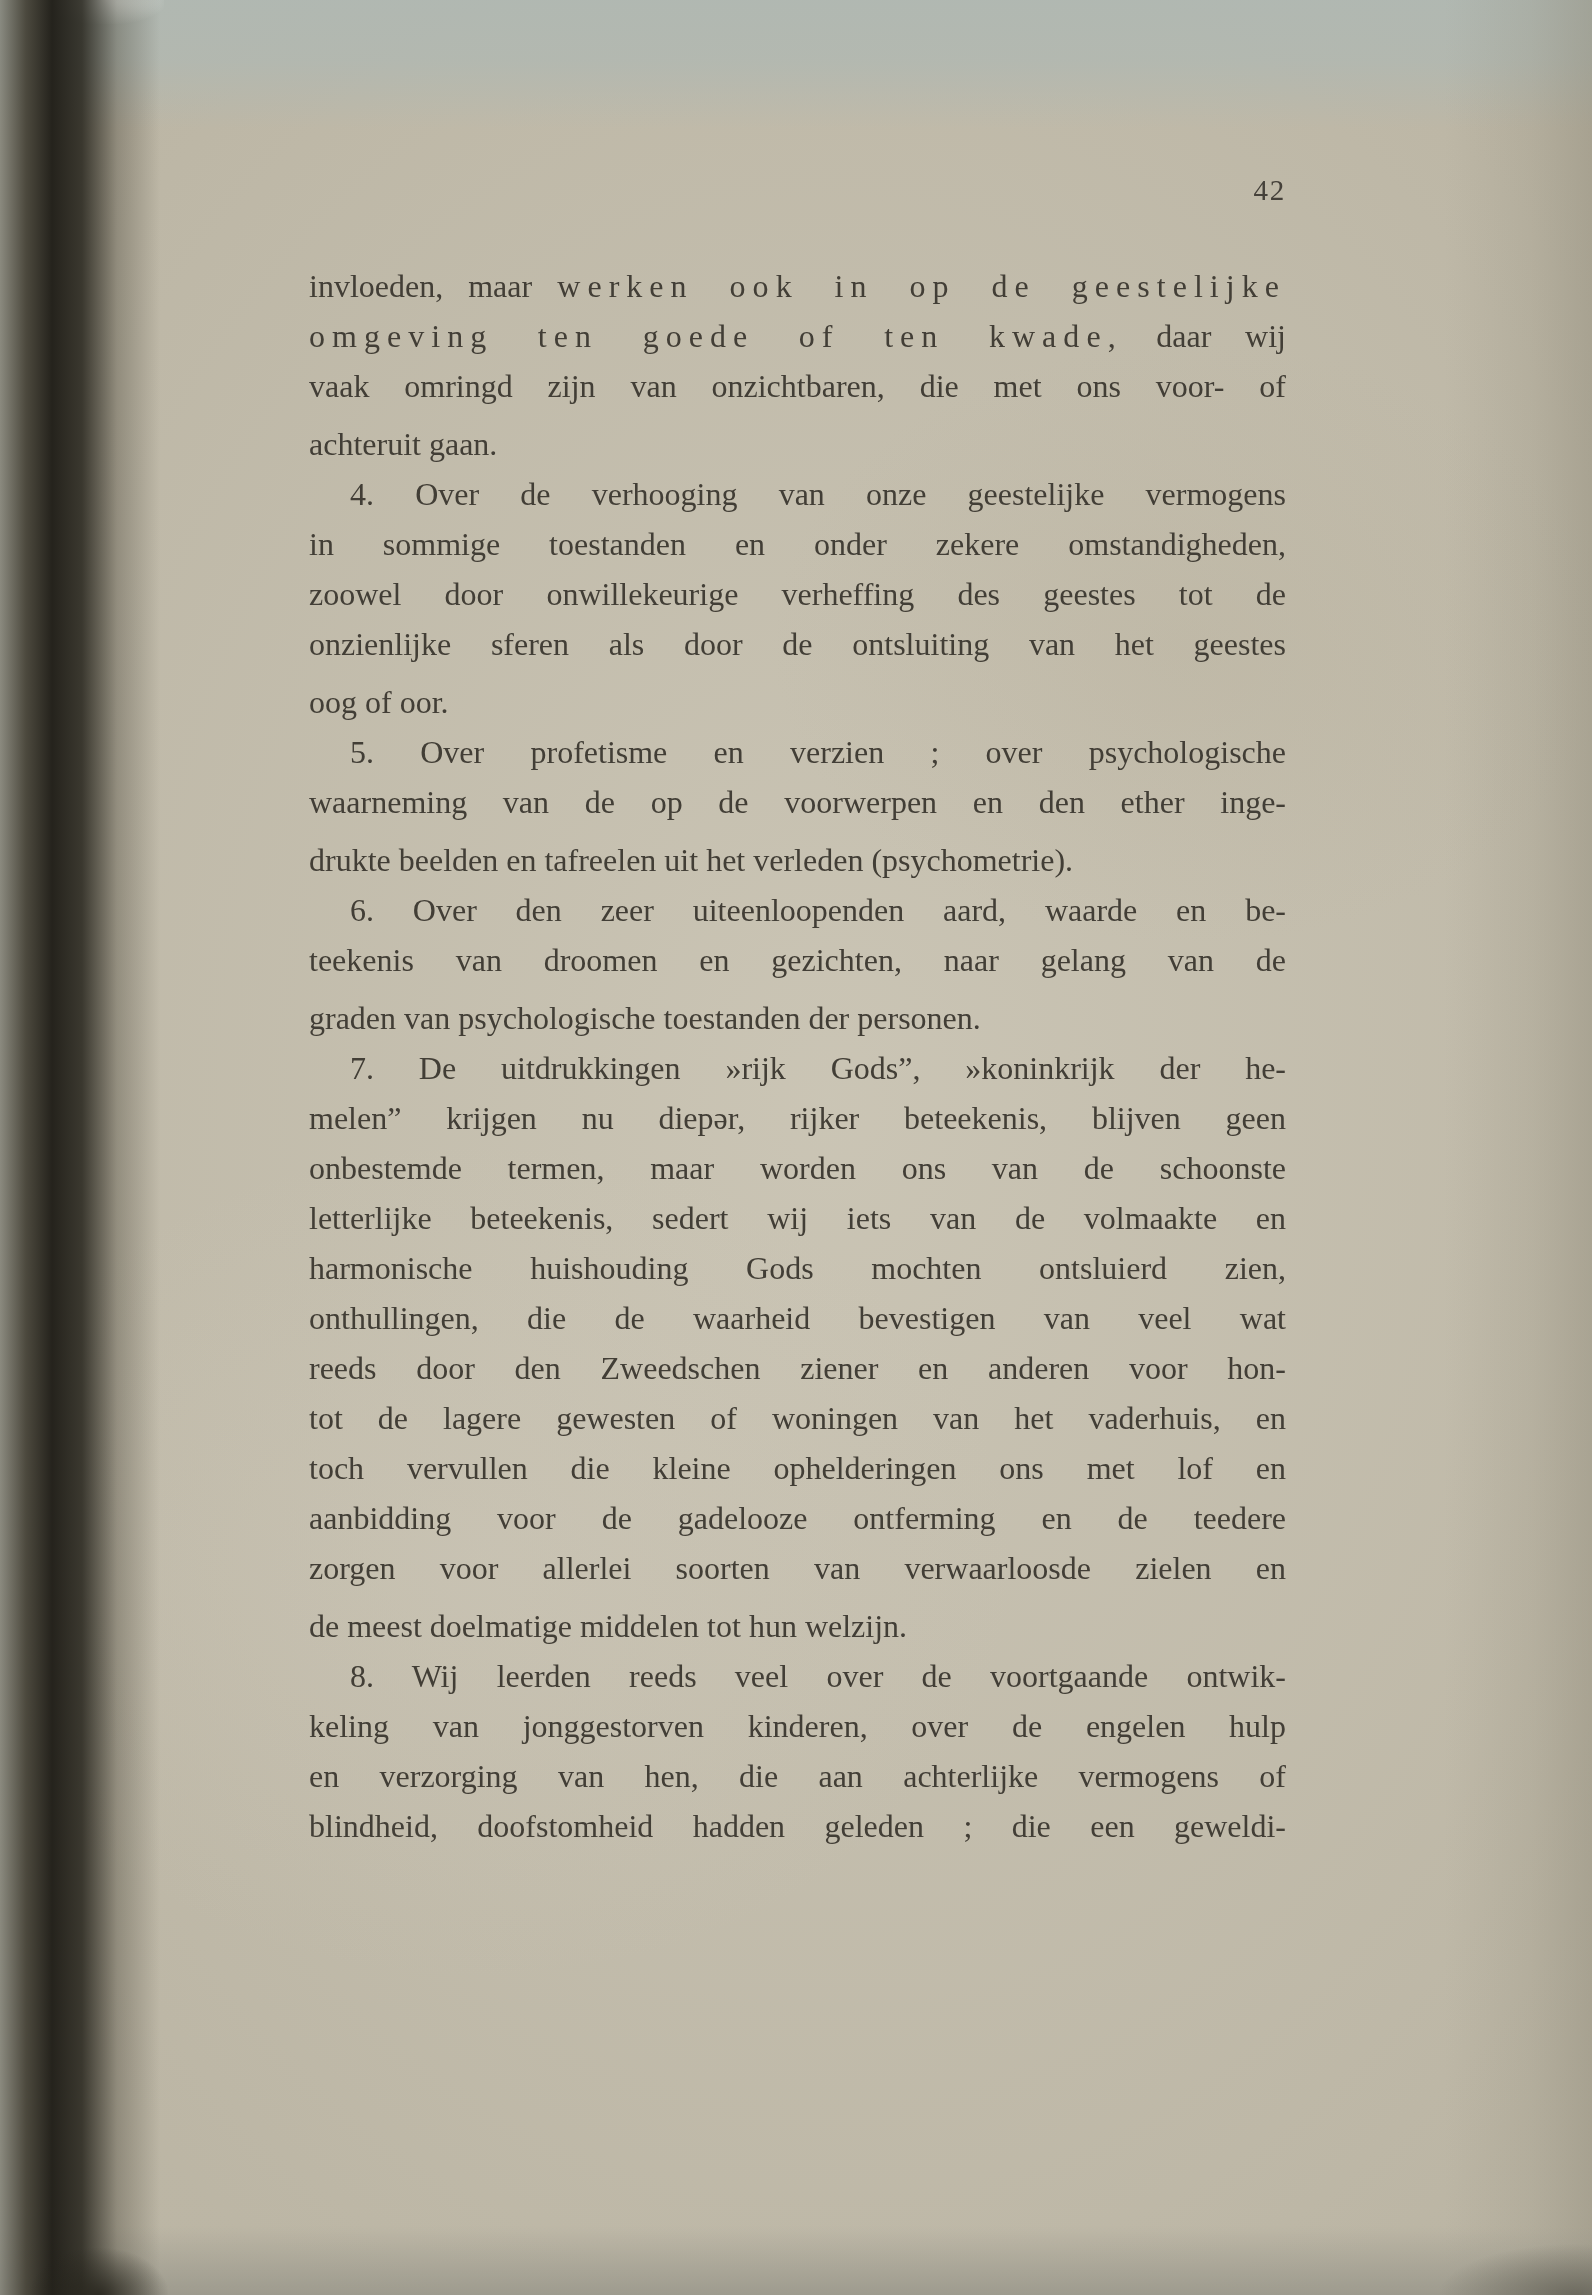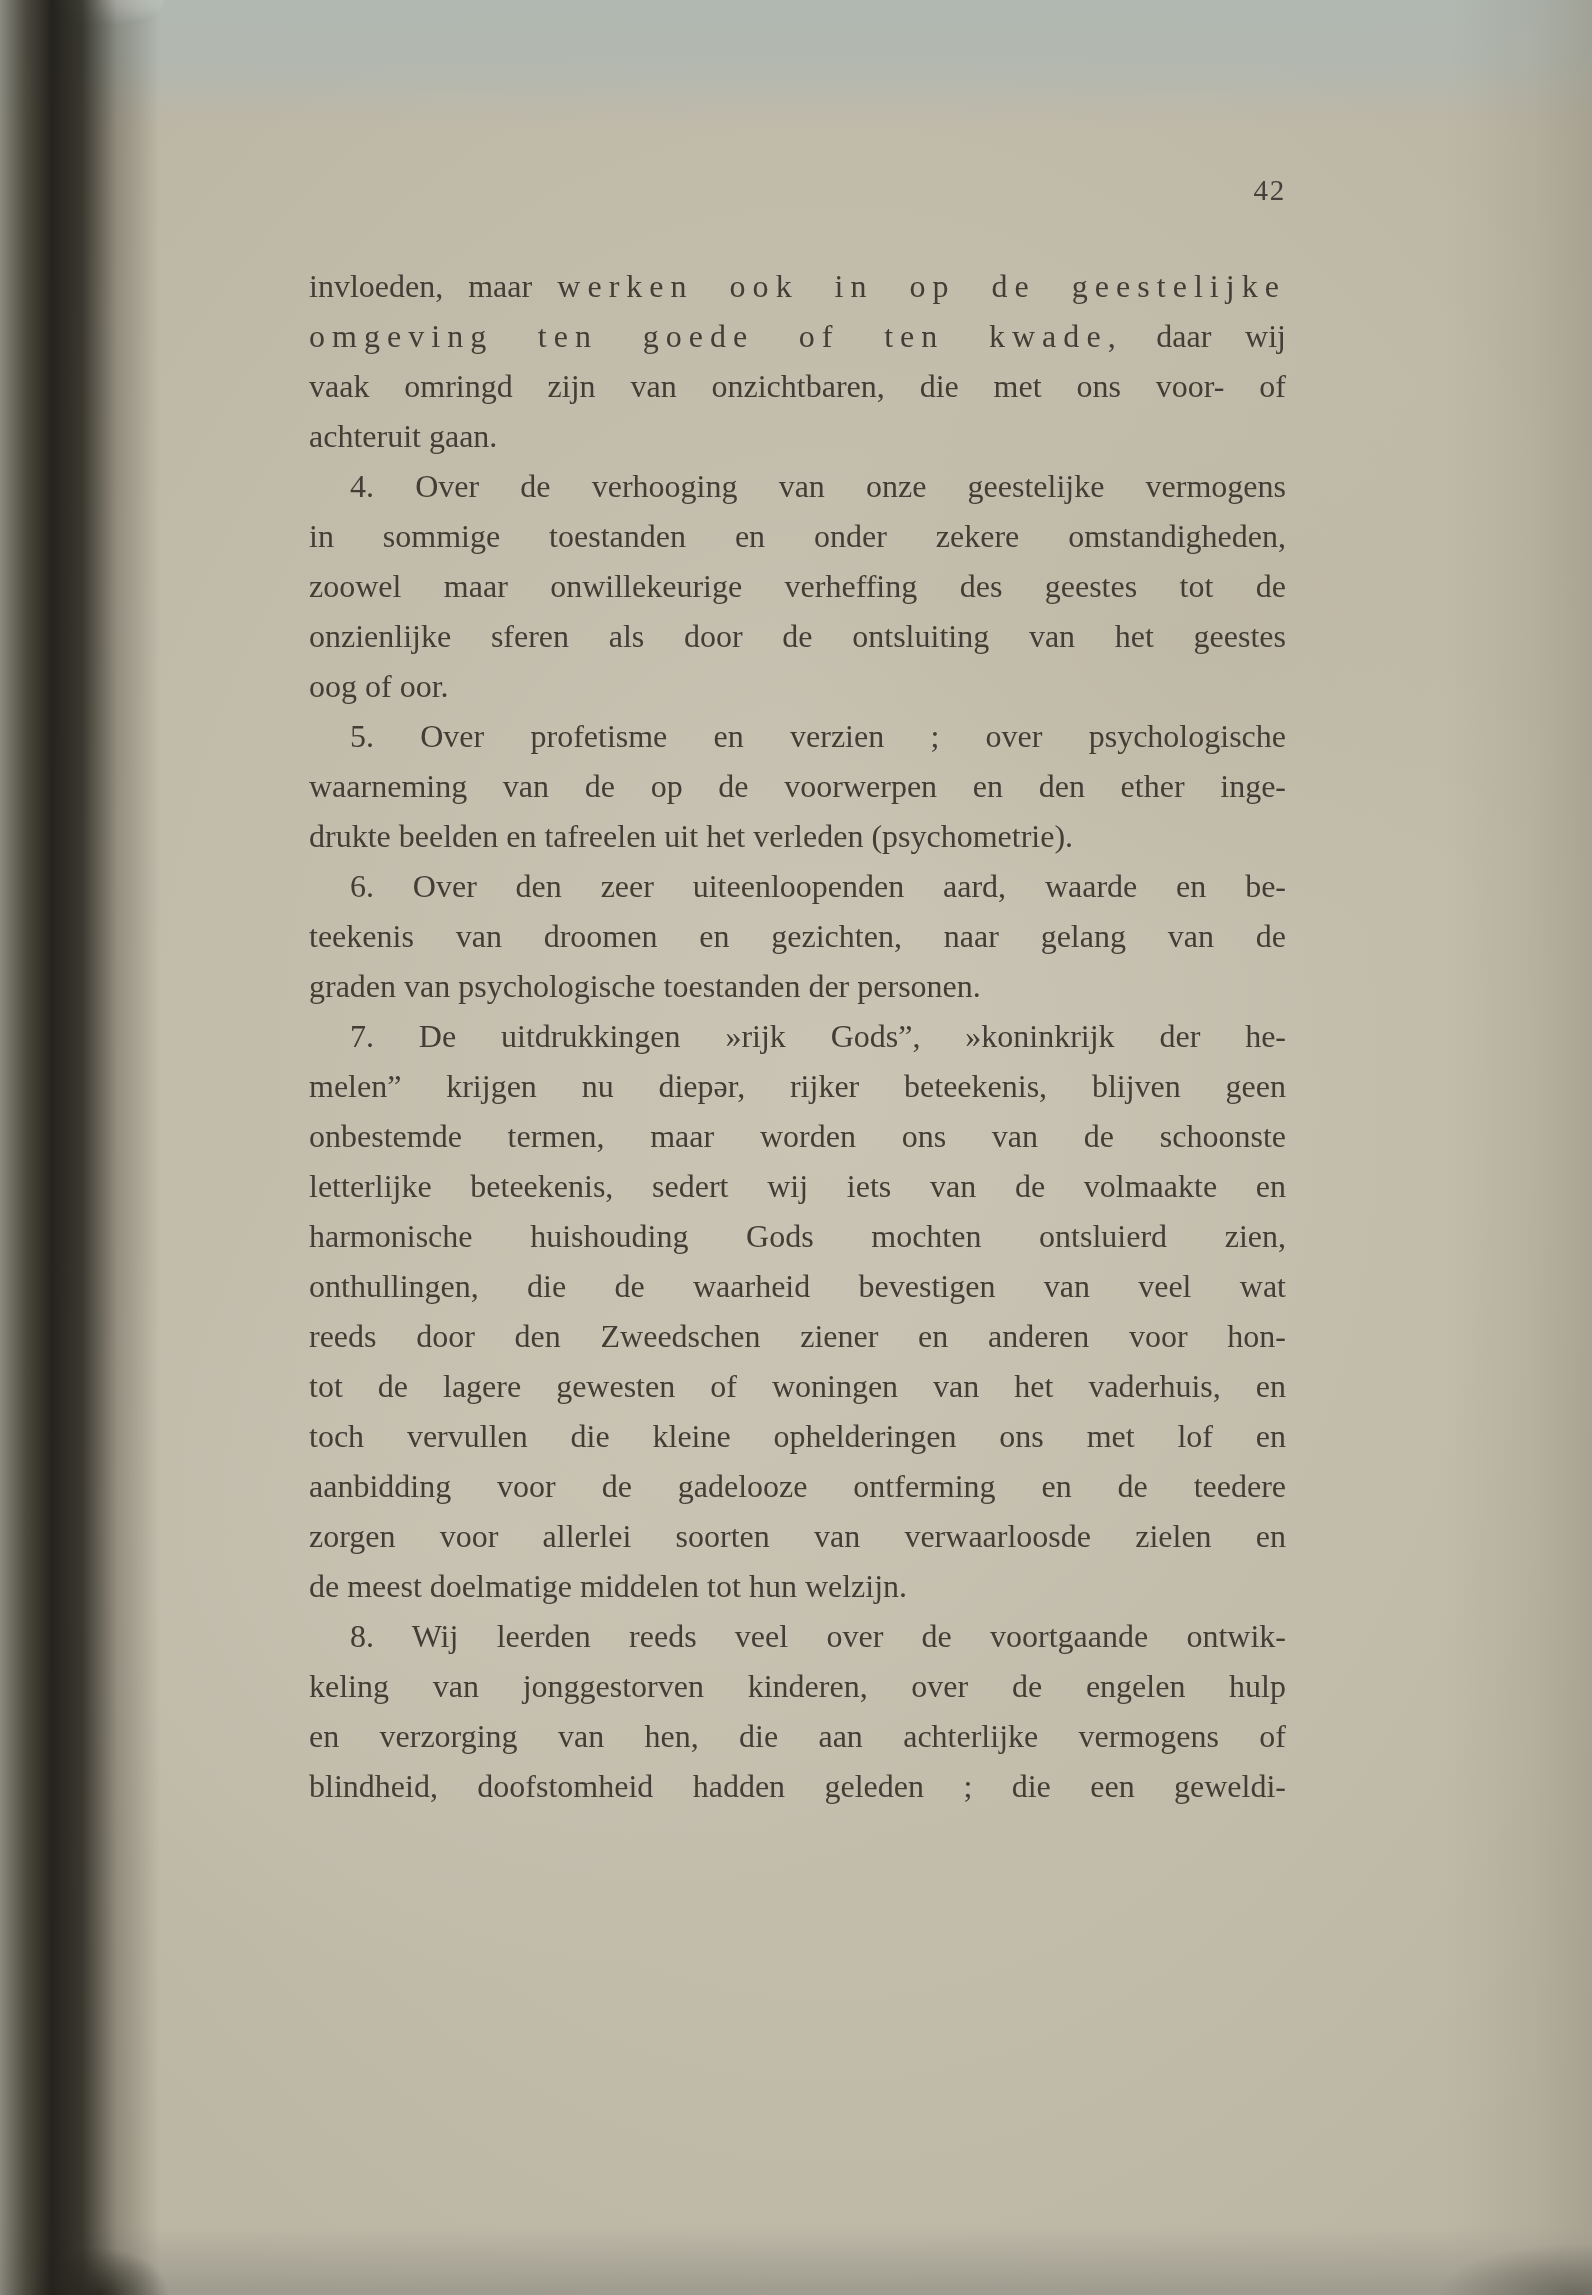--- a/index.html
+++ b/index.html
@@ -119,20 +119,21 @@
     font-size: 32px;
     line-height: 50px;
     color: #423e36;
     text-align: justify;
     text-align-last: justify;
     white-space: normal;
   }
 
   .line.end {
     text-align-last: left;
+    margin-top: 8px;
   }
 
   .line.indent {
     text-indent: 41px;
   }
 
   .sp {
     letter-spacing: 0.22em;
     word-spacing: 0.12em;
   }
@@ -151,21 +152,21 @@
 
   <div class="pagenum">42</div>
 
   <div class="textblock">
       <div class="line"><span>invloeden, maar </span><span class="sp">werken ook in op de geestelijke</span></div>
       <div class="line"><span class="sp">omgeving ten goede of ten kwade,</span><span> daar wij</span></div>
       <div class="line"><span>vaak omringd zijn van onzichtbaren, die met ons voor- of</span></div>
       <div class="line end"><span>achteruit gaan.</span></div>
       <div class="line indent"><span>4. Over de verhooging van onze geestelijke vermogens</span></div>
       <div class="line"><span>in sommige toestanden en onder zekere omstandigheden,</span></div>
-      <div class="line"><span>zoowel maar onwillekeurige verheffing des geestes tot de</span></div>
+      <div class="line"><span>zoowel door onwillekeurige verheffing des geestes tot de</span></div>
       <div class="line"><span>onzienlijke sferen als door de ontsluiting van het geestes</span></div>
       <div class="line end"><span>oog of oor.</span></div>
       <div class="line indent"><span>5. Over profetisme en verzien ; over psychologische</span></div>
       <div class="line"><span>waarneming van de op de voorwerpen en den ether inge-</span></div>
       <div class="line end"><span>drukte beelden en tafreelen uit het verleden (psychometrie).</span></div>
       <div class="line indent"><span>6. Over den zeer uiteenloopenden aard, waarde en be-</span></div>
       <div class="line"><span>teekenis van droomen en gezichten, naar gelang van de</span></div>
       <div class="line end"><span>graden van psychologische toestanden der personen.</span></div>
       <div class="line indent"><span>7. De uitdrukkingen »rijk Gods”, »koninkrijk der he-</span></div>
       <div class="line"><span>melen” krijgen nu diepər, rijker beteekenis, blijven geen</span></div>

